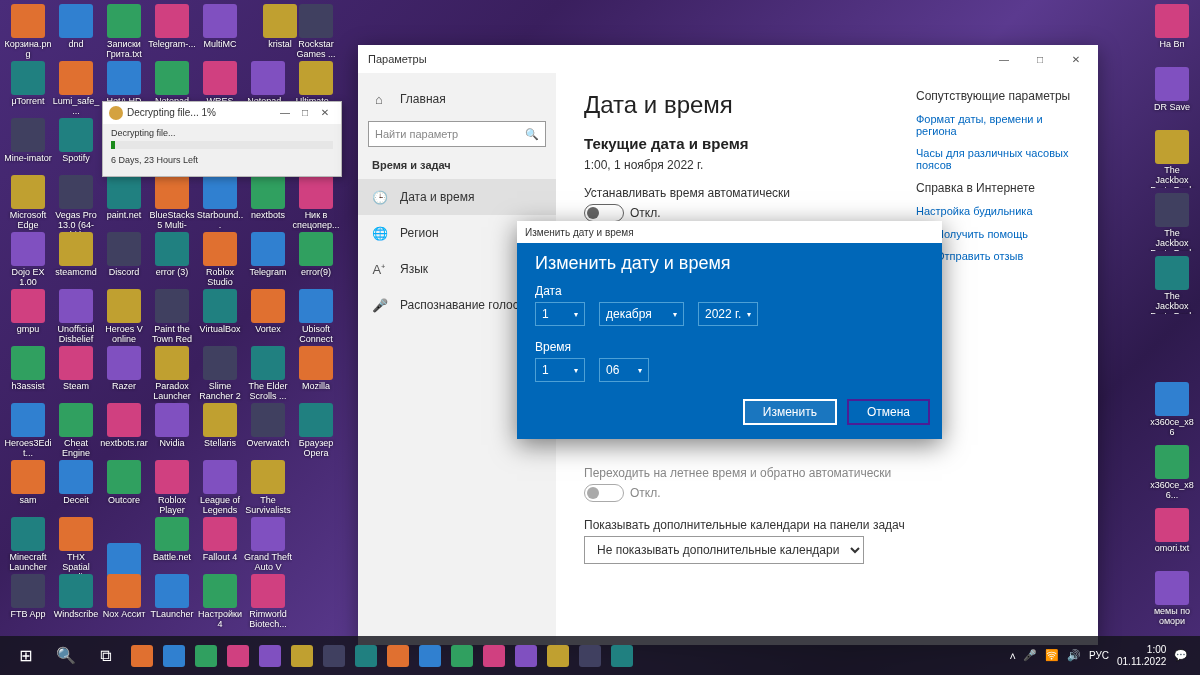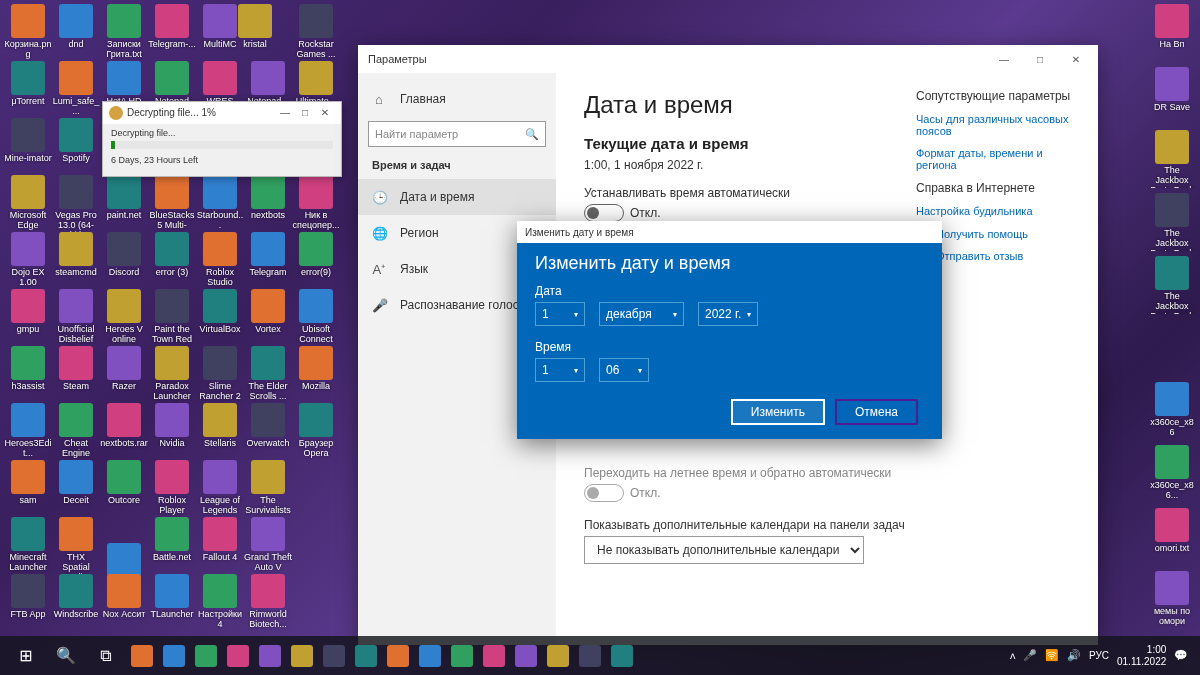--- a/index.html
+++ b/index.html
@@ -55,21 +55,21 @@
 
 
 .modal { position: absolute; left: 517px; top: 221px; width: 425px; height: 218px; box-shadow: 0 6px 24px rgba(0,0,0,.5); z-index: 10; }
 .modal .mtitle { height: 22px; background: #fff; font-size: 10px; color: #333; padding: 0 8px; display: flex; align-items: center; }
 .modal .mbody { background: #0067b8; color: #fff; padding: 10px 18px 14px; height: 196px; position: relative; }
 .modal h2 { font-size: 18px; font-weight: 400; margin-bottom: 10px; }
 .modal .mlbl { font-size: 12px; margin-bottom: 4px; }
 .modal .row { display: flex; gap: 14px; margin-bottom: 14px; }
 .m-select { height: 24px; border: 1px solid #4da0d6; background: #0067b8; color: #fff; font-size: 12px; padding: 0 6px; display: flex; align-items: center; justify-content: space-between; cursor: pointer; }
 .m-select .chev { font-size: 8px; }
-.mbtns { position: absolute; right: 24px; bottom: 14px; display: flex; gap: 10px; }
+.mbtns { position: absolute; right: 12px; bottom: 14px; display: flex; gap: 10px; }
 .mbtn { height: 26px; padding: 0 18px; border: 2px solid #4c1d95; background: transparent; color: #fff; font-size: 12px; cursor: pointer; display: flex; align-items: center; }
 .mbtn.primary { background: rgba(255,255,255,.1); border: 2px solid #fff; }
 
 
 .taskbar { position: absolute; left: 0; bottom: 0; width: 100%; height: 39px; background: rgba(20,20,28,.82); display: flex; align-items: center; padding: 0 6px; }
 .tb-btn { width: 40px; height: 39px; display: flex; align-items: center; justify-content: center; color: #fff; font-size: 16px; cursor: pointer; }
 .tb-icon { width: 32px; height: 39px; display: flex; align-items: center; justify-content: center; cursor: pointer; }
 .tb-icon .ibox { width: 22px; height: 22px; border-radius: 3px; background: rgba(255,255,255,.2); }
 .tb-spacer { flex: 1; }
 .tb-tray { display: flex; align-items: center; gap: 8px; color: #fff; font-size: 11px; padding-right: 6px; }
@@ -93,21 +93,21 @@
       <span class="lbl">Записки Грита.txt</span>
     </div>
     <div class="icon-cell" style="left: 148px; top: 4px;">
       <div class="ico" style="background: rgb(208, 64, 128);"></div>
       <span class="lbl">Telegram-...</span>
     </div>
     <div class="icon-cell" style="left: 196px; top: 4px;">
       <div class="ico" style="background: rgb(128, 80, 192);"></div>
       <span class="lbl">MultiMC</span>
     </div>
-    <div class="icon-cell" style="left: 231px; top: 4px;">
+    <div class="icon-cell" style="left: 256px; top: 4px;">
       <div class="ico" style="background: rgb(192, 160, 48);"></div>
       <span class="lbl">kristal</span>
     </div>
     <div class="icon-cell" style="left: 292px; top: 4px;">
       <div class="ico" style="background: rgb(64, 64, 96);"></div>
       <span class="lbl">Rockstar Games ...</span>
     </div>
     <div class="icon-cell" style="left: 4px; top: 61px;">
       <div class="ico" style="background: rgb(32, 128, 128);"></div>
       <span class="lbl">μTorrent</span>
@@ -434,22 +434,22 @@
           </span>
         <span>Откл.</span>
       </div>
       <div class="lbl2">Показывать дополнительные календари на панели задач</div>
       <select class="fake">
         <option>Не показывать дополнительные календари</option>
       </select>
 
       <div class="rel">
         <h3>Сопутствующие параметры</h3>
+        <a>Формат даты, времени и региона</a>
         <a>Часы для различных часовых поясов</a>
-        <a>Формат даты, времени и региона</a>
         <h3>Справка в Интернете</h3>
         <a>Настройка будильника</a>
         <div class="ritem">
             <span class="ric">❔</span>
             <span>Получить помощь</span>
           </div>
         <div class="ritem">
             <span class="ric">💬</span>
             <span>Отправить отзыв</span>
           </div>

